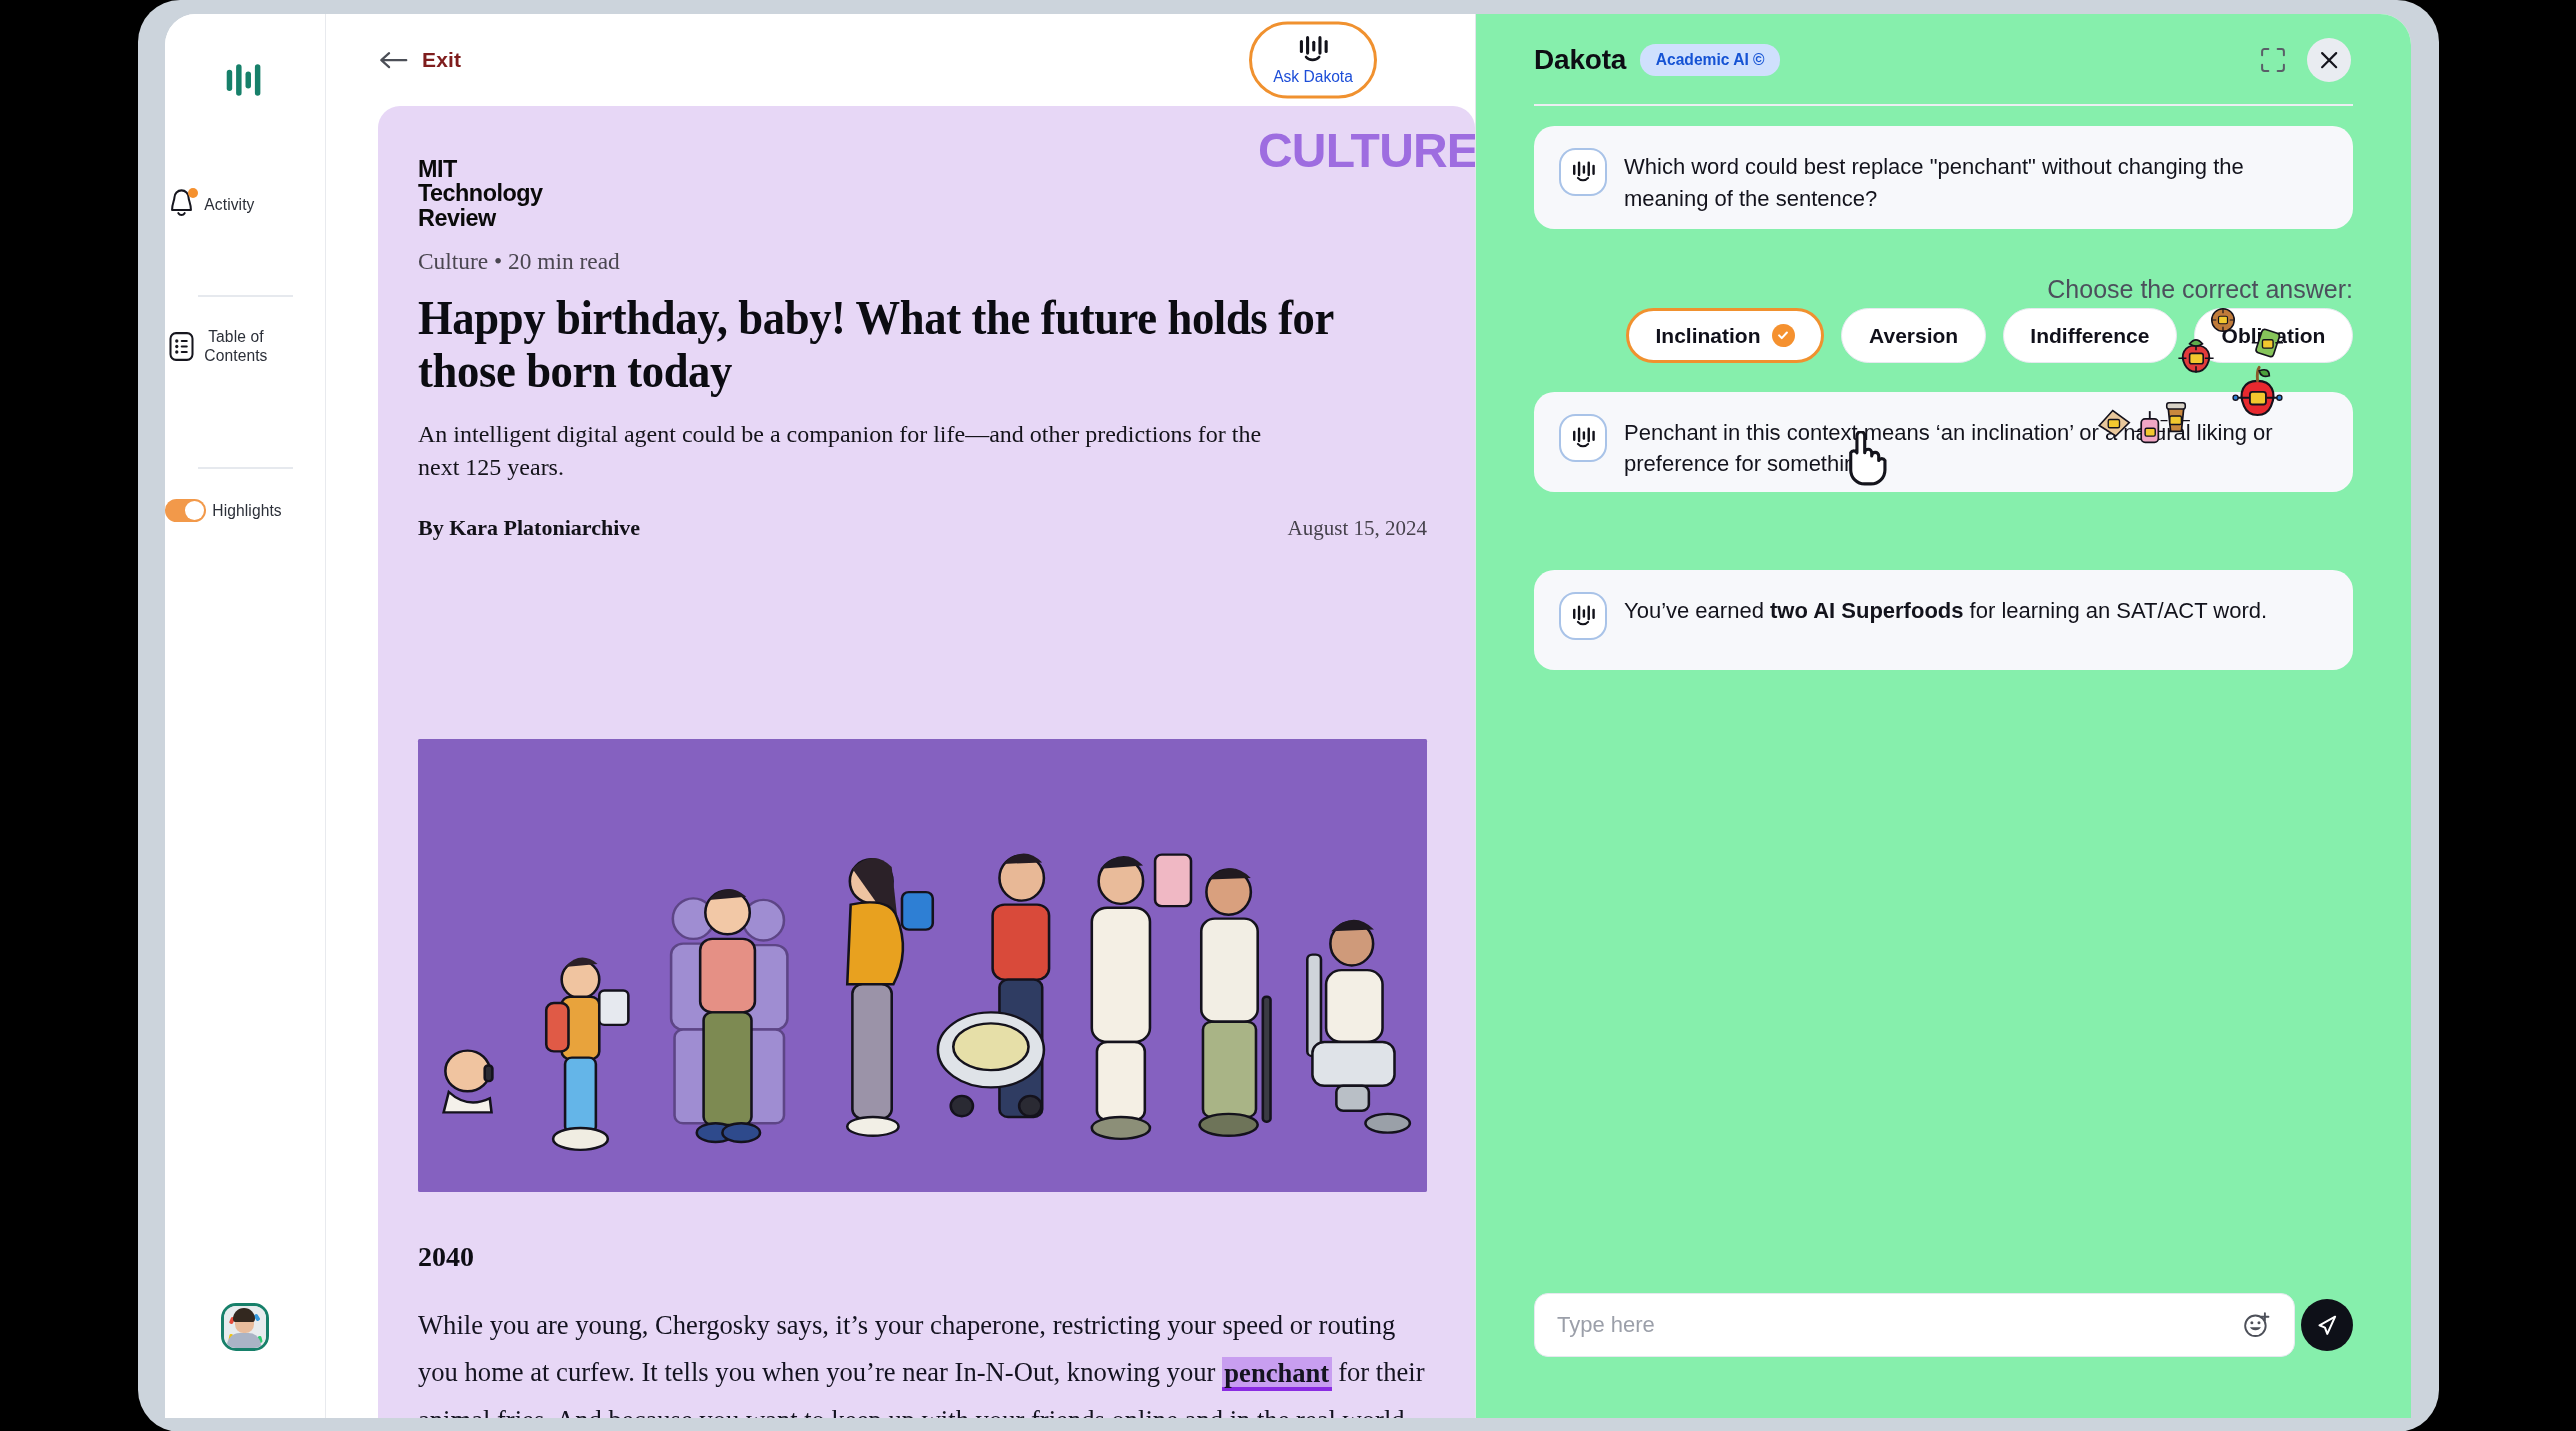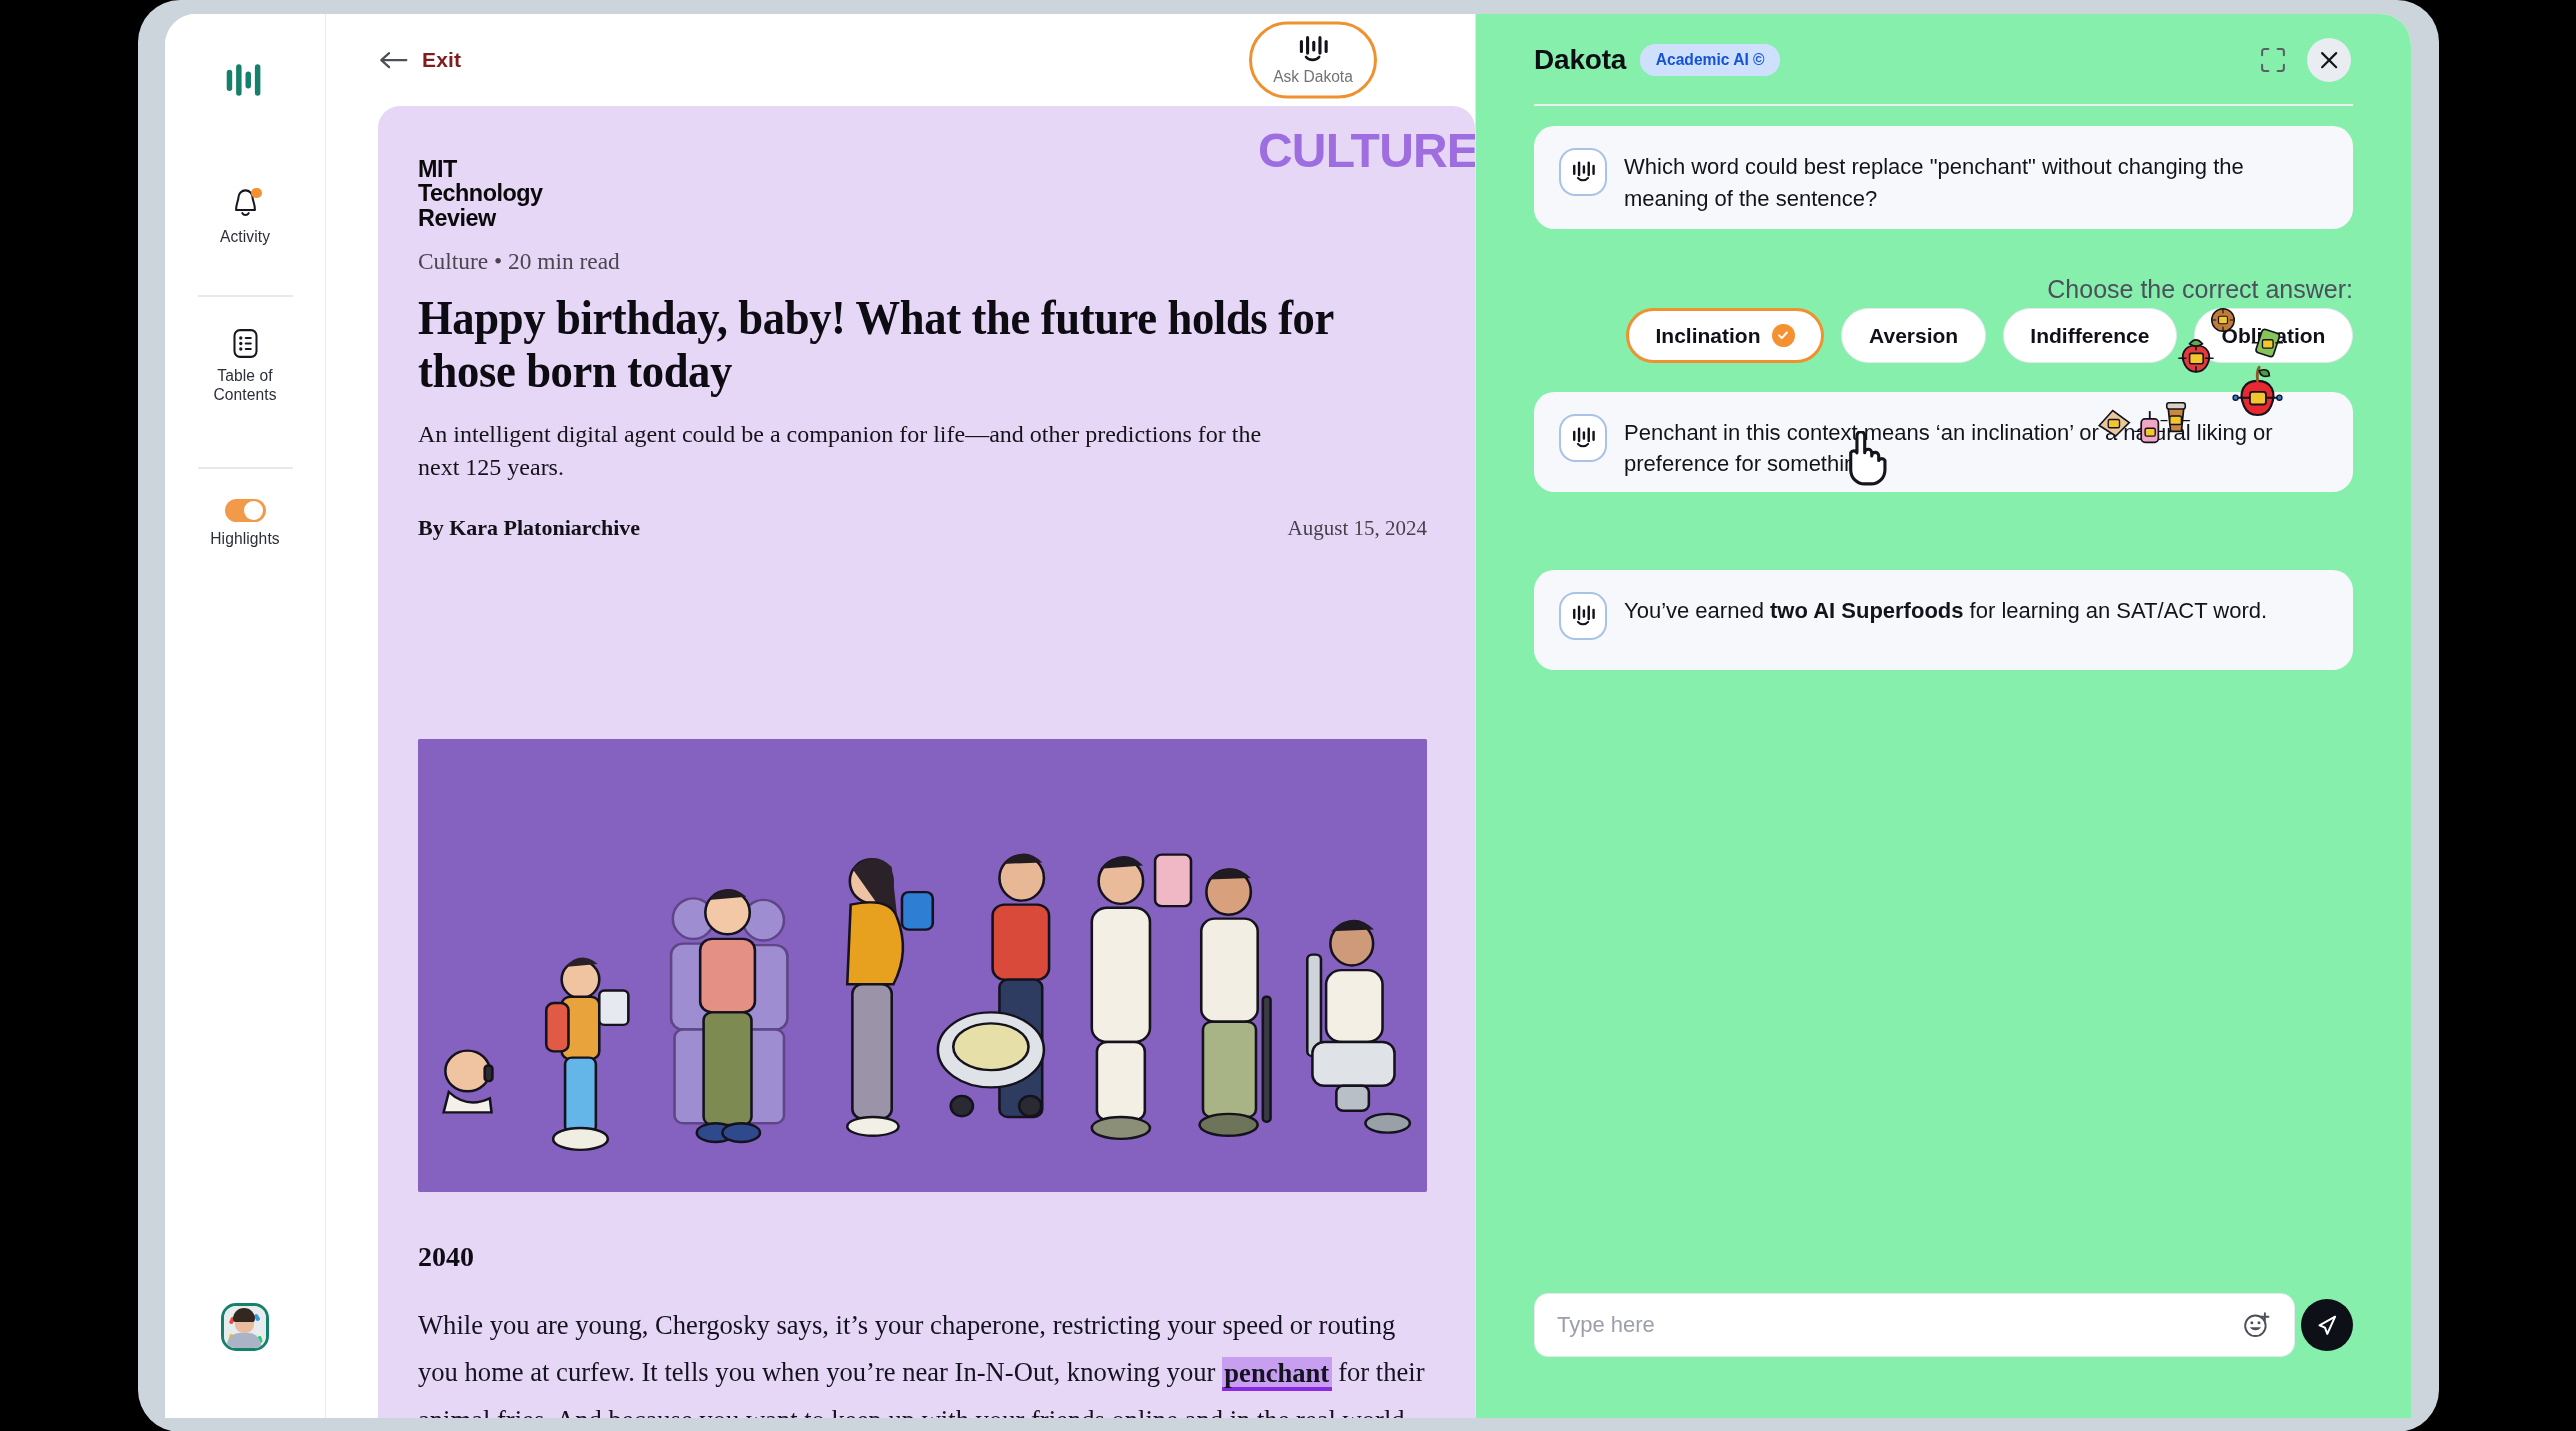--- a/index.html
+++ b/index.html
@@ -38,21 +38,21 @@
     flex: 0 0 161px;
   }
   .rail-logo {
     position: absolute; left: 0; right: 0; top: 48px;
     display: flex; justify-content: center;
   }
   .wave-logo { display: block; }
 
   .rail-item {
     position: absolute; left: 0; right: 0;
-    display: flex; flex-direction: column;
+    display: flex; flex-direction: row;
     align-items: center; gap: 6.3px;
     cursor: pointer;
   }
   .rail-item .label {
     font-size: 15.6px; font-weight: 500; color: #2b2f38;
     text-align: center; line-height: 1.22; letter-spacing: 0.1px;
   }
   #rail-activity { top: 174px; }
   #rail-toc { top: 313px; }
   #rail-highlights { top: 485px; }
@@ -126,21 +126,21 @@
     font-size: 21px; font-weight: 700; color: #7f1d1d; letter-spacing: 0.2px;
   }
   #ask-dakota-button {
     position: absolute; right: 98px; top: 50%; transform: translateY(-50%);
     width: 128px; height: 77px; border-radius: 41px;
     border: 3.1px solid #f0912f; background: #ffffff;
     display: flex; flex-direction: column; align-items: center;
     justify-content: center; gap: 2.3px; cursor: pointer;
   }
   #ask-dakota-button .ad-label {
-    font-size: 15.6px; font-weight: 500; color: #737373;
+    font-size: 15.6px; font-weight: 500; color: #1d4ed8;
   }
 
   
   #article-card {
     position: absolute; left: 52px; right: 0px; top: 92px; bottom: 0;
     background: #e7d7f6;
     border-radius: 22px 22px 0 0;
     overflow: hidden;
   }
   #culture-kicker {

